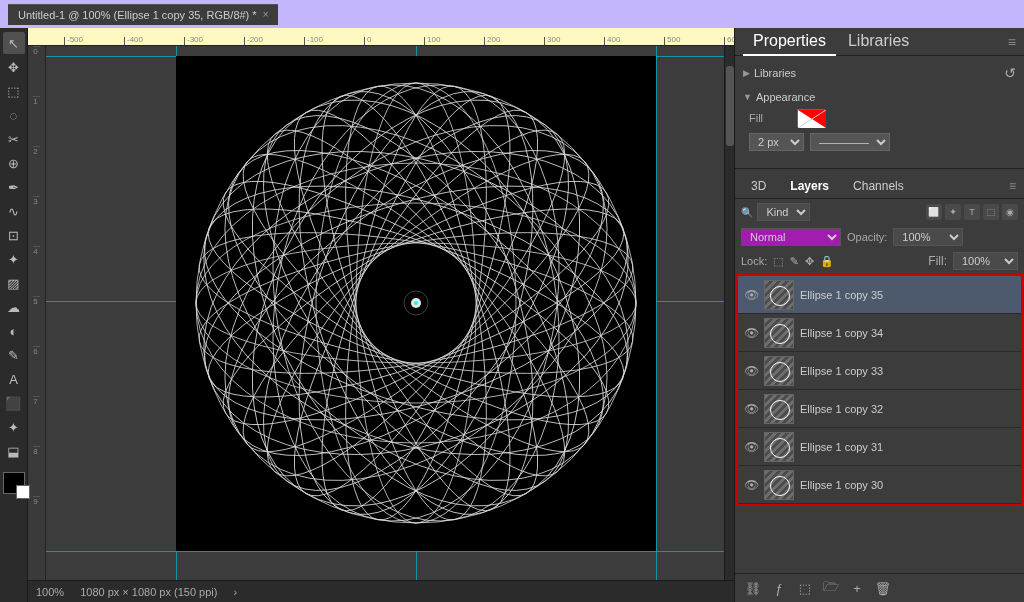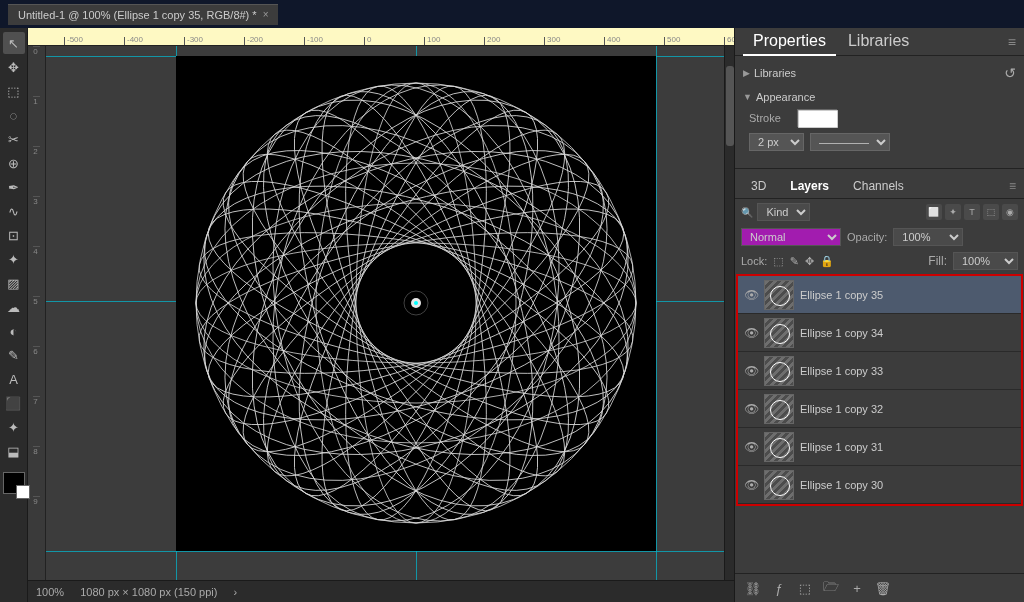--- a/index.html
+++ b/index.html
@@ -10,21 +10,21 @@
       font-size: 12px;
       overflow: hidden;
       width: 1024px;
       height: 602px;
       display: flex;
       flex-direction: column;
     }
 
     
     .title-bar {
-      background: #0f172a;
+      background: #c4b5fd;
       height: 28px;
       display: flex;
       align-items: center;
       padding: 0 8px;
       gap: 8px;
       flex-shrink: 0;
     }
     .tab {
       background: #3c3c3c;
       padding: 4px 10px;
@@ -803,29 +803,31 @@
           <span style="margin-left:auto; font-size:14px; color:#aaa;">↺</span>
         </div>
       </div>
 
       <div class="prop-section">
         <div class="prop-section-header">
           <span class="arrow">▼</span>
           <span>Appearance</span>
         </div>
 
-
         <div class="prop-row">
-          <span class="prop-label">Stroke</span>
-          <div class="stroke-swatch">
-            <svg width="40" height="18">
-              <rect width="40" height="18" fill="white" stroke="#999" stroke-width="1"></rect>
+          <span class="prop-label">Fill</span>
+          <div class="fill-swatch">
+            <svg width="28" height="18">
+              <rect width="28" height="18" fill="white"></rect>
+              <polygon points="0,0 28,0 28,18" fill="red"></polygon>
+              <line x1="0" y1="18" x2="28" y2="0" stroke="#ccc" stroke-width="1"></line>
             </svg>
           </div>
         </div>
+
 
         <div class="stroke-controls">
           <select class="stroke-size-select">
             <option>2 px</option>
             <option>1 px</option>
             <option>3 px</option>
           </select>
           <select class="stroke-style-select">
             <option>—————</option>
             <option>- - - - -</option>

